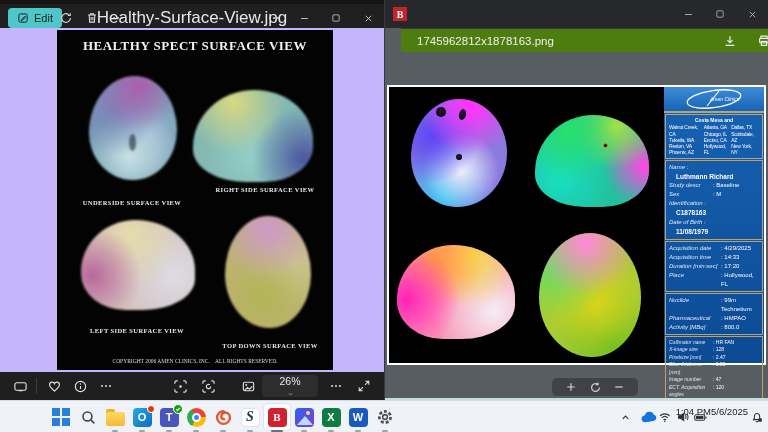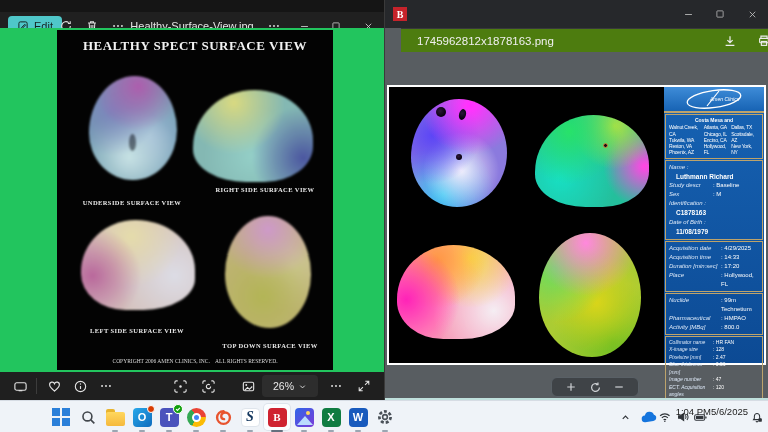--- a/index.html
+++ b/index.html
@@ -4,26 +4,26 @@
 <style>
   * { box-sizing: border-box; margin: 0; padding: 0; }
   html,body { width:768px; height:432px; overflow:hidden; }
   body { font-family:"Liberation Sans", sans-serif; background:#000; }
   button { background:none; border:0; color:inherit; font:inherit; display:flex; align-items:center; justify-content:center; }
   svg { display:block; }
   .screen { position:relative; width:768px; height:432px; overflow:hidden; background:#101010; }
 
   
   .photos-window { position:absolute; left:0; top:0; width:384px; height:400px; background:#151515; }
-  .p-titlebar { position:absolute; left:0; top:12px; width:100%; height:28px; background:#202020; color:#e4e4e4; }
+  .p-titlebar { position:absolute; left:0; top:4px; width:100%; height:28px; background:#202020; color:#e4e4e4; }
   .edit-btn { position:absolute; left:8px; top:4px; height:20px; padding:0 9px; gap:5px; background:#4fc7c9; border-radius:4px; color:#15221f; font-size:11px; }
   .tb-ic-btn { position:absolute; top:2px; width:24px; height:24px; color:#dedede; border-radius:4px; }
-  .p-title { position:absolute; left:50%; top:0; transform:translateX(-50%); height:28px; line-height:28px; font-size:11px; color:#e6e6e6; white-space:nowrap; }
+  .p-title { position:absolute; left:50%; top:0; transform:translateX(-50%); height:28px; line-height:28px; font-size:17px; color:#e6e6e6; white-space:nowrap; }
   .winctl { position:absolute; top:0; width:32px; height:28px; color:#d8d8d8; }
-  .p-canvas { position:absolute; left:0; top:28px; width:384px; height:344px; background:#22c55e; }
+  .p-canvas { position:absolute; left:0; top:28px; width:384px; height:344px; background:#c4b5fd; }
   .spect-photo { position:absolute; left:57px; top:2px; width:276px; height:340px; background:#030303; overflow:hidden; }
   .spect-title { position:absolute; top:8px; width:100%; text-align:center; color:#f2f2f2; font-family:"Liberation Serif", serif; font-weight:bold; font-size:13px; letter-spacing:.5px; }
   .blabel { position:absolute; color:#e9e9e9; font-family:"Liberation Serif", serif; font-weight:bold; font-size:6.5px; letter-spacing:.4px; text-align:center; }
   .copyright { position:absolute; top:328px; width:100%; text-align:center; color:#d9d9d9; font-family:"Liberation Serif", serif; font-size:5.5px; white-space:pre; }
   .brain { position:absolute; filter:blur(1px) saturate(.9); }
   .b1 { left:32px; top:46px; width:88px; height:104px; border-radius:52% 48% 50% 50%/55% 52% 48% 45%;
         background:radial-gradient(circle at 56% 10%, #b35cb4, rgba(0,0,0,0) 42%),
                    radial-gradient(circle at 26% 32%, #7b84c2, rgba(0,0,0,0) 48%),
                    radial-gradient(circle at 46% 78%, #c4e2e4, rgba(0,0,0,0) 52%),
                    radial-gradient(circle at 68% 58%, #9ab8d8, rgba(0,0,0,0) 55%), #6e9fb4; }
@@ -36,21 +36,21 @@
         background:radial-gradient(circle at 10% 62%, #c0669f, rgba(0,0,0,0) 42%),
                    radial-gradient(circle at 44% 18%, #e6dca6, rgba(0,0,0,0) 52%),
                    radial-gradient(circle at 82% 62%, #dcdce6, rgba(0,0,0,0) 55%), #d6c2bc; }
   .b4 { left:168px; top:186px; width:86px; height:112px; border-radius:50% 50% 48% 52%/52% 52% 48% 48%;
         background:radial-gradient(circle at 50% 12%, #d298cc, rgba(0,0,0,0) 46%),
                    radial-gradient(circle at 44% 72%, #b4b64c, rgba(0,0,0,0) 58%),
                    radial-gradient(circle at 78% 44%, #cfc890, rgba(0,0,0,0) 50%), #c0b270; }
   .p-toolbar { position:absolute; left:0; bottom:0; width:384px; height:28px; background:#1f1f1f; color:#e3e3e3; }
   .pt-btn { position:absolute; top:2px; width:24px; height:24px; border-radius:4px; color:#e3e3e3; }
   .pt-div { position:absolute; left:36px; top:6px; width:1px; height:16px; background:#3c3c3c; }
-  .zoom-pill { position:absolute; left:262px; top:3px; width:56px; height:22px; background:#2d2d2d; border-radius:4px; gap:4px; font-size:10.5px; color:#e8e8e8; }
+  .zoom-pill { position:absolute; left:262px; top:3px; width:56px; height:22px; background:#2d2d2d; border-radius:4px; gap:4px; font-size:10.5px; color:#e8e8e8;flex-direction:column; }
 
   
   .bn-window { position:absolute; left:384px; top:0; width:384px; height:400px; background:#585d61; border-left:1px solid #3a3a3a; }
   .bn-titlebar { position:absolute; left:0; top:0; width:100%; height:28px; background:#26282b; }
   .bn-logo { position:absolute; left:8px; top:7px; width:14px; height:14px; background:#c5232b; color:#fff; font-family:"Liberation Serif", serif; font-weight:bold; font-size:10px; display:flex; align-items:center; justify-content:center; }
   .bn-title { position:absolute; left:28px; top:0; height:28px; line-height:28px; font-size:11px; color:#d2d4d6; }
   .bn-filebar { position:absolute; left:16px; top:28px; width:100%; height:24px; background:#4d7c0f; border-top:1px solid #38393b;text-align:center; }
   .bn-filename { position:absolute; left:16px; top:0; height:24px; line-height:24px; font-size:11.5px; color:#f0f0f0; }
   .bn-act { position:absolute; top:1px; width:24px; height:22px; color:#ededed; }
   .bn-content { position:absolute; left:0; top:52px; width:384px; height:348px; }

